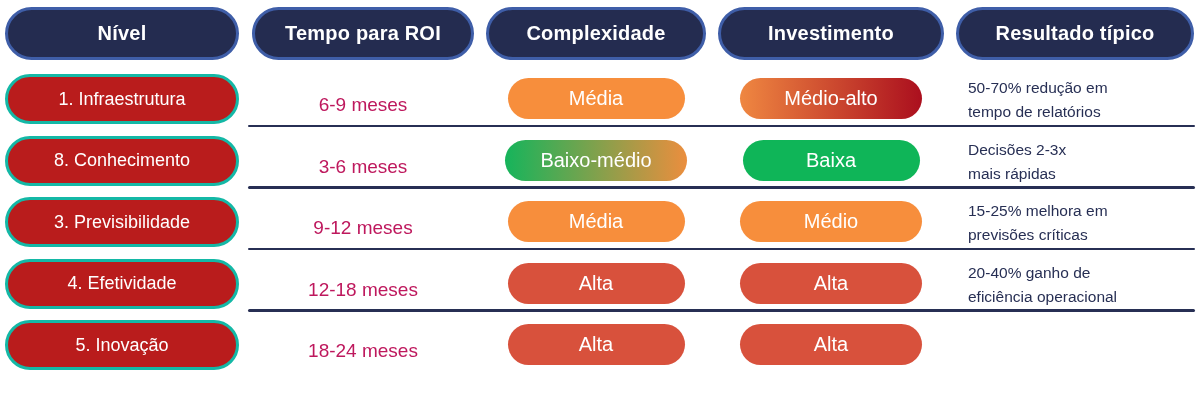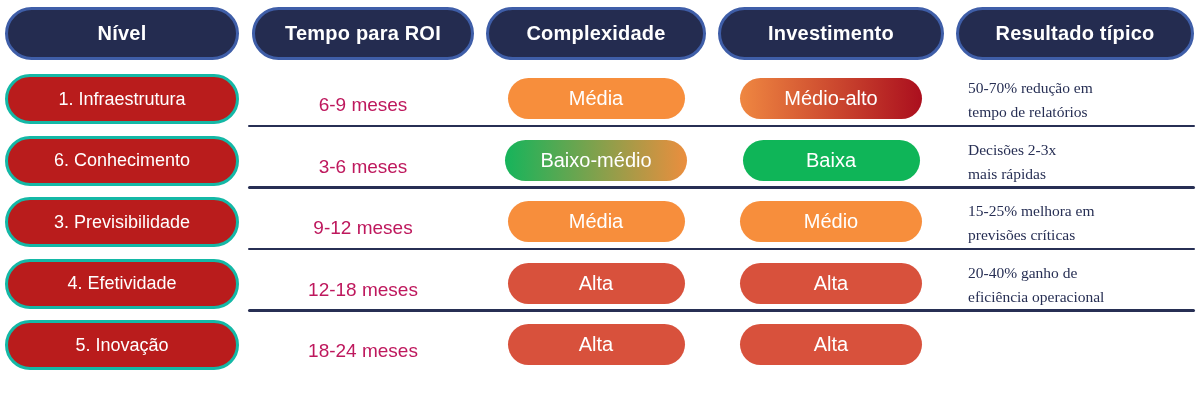--- a/index.html
+++ b/index.html
@@ -79,21 +79,20 @@
     margin-top:2px;
     padding-left:18px;
     width:100%;
     box-sizing:border-box;
     font-size:15.5px;
     line-height:24px;
     color:#272f54;
     white-space:pre-line;
     text-align:left;
     justify-content:flex-start;
-    font-family:Liberation Serif, serif;
   }
 </style>
 </head>
 <body>
 
 <div class="page">
 
   <div class="grid-row header-row">
     <div class="hcell">
       <div class="header-pill">Nível</div>
@@ -126,21 +125,21 @@
         <div class="status-pill" style="background: linear-gradient(90deg, rgb(239, 135, 65), rgb(171, 15, 30));">Médio-alto</div>
       </div>
     <div class="cell c5">
         <div class="result-text">50-70% redução em
 tempo de relatórios</div>
       </div>
   </div>
 
   <div class="grid-row row has-divider">
     <div class="cell c1">
-        <div class="level-pill">6. Conhecimento</div>
+        <div class="level-pill">8. Conhecimento</div>
       </div>
     <div class="cell c2">
         <div class="time-text">3-6 meses</div>
       </div>
     <div class="cell c4">
         <div class="status-pill" style="background: linear-gradient(90deg, rgb(22, 180, 91), rgb(235, 142, 62));">Baixo-médio</div>
       </div>
     <div class="cell c3">
         <div class="status-pill" style="background: rgb(15, 181, 88);">Baixa</div>
       </div>

